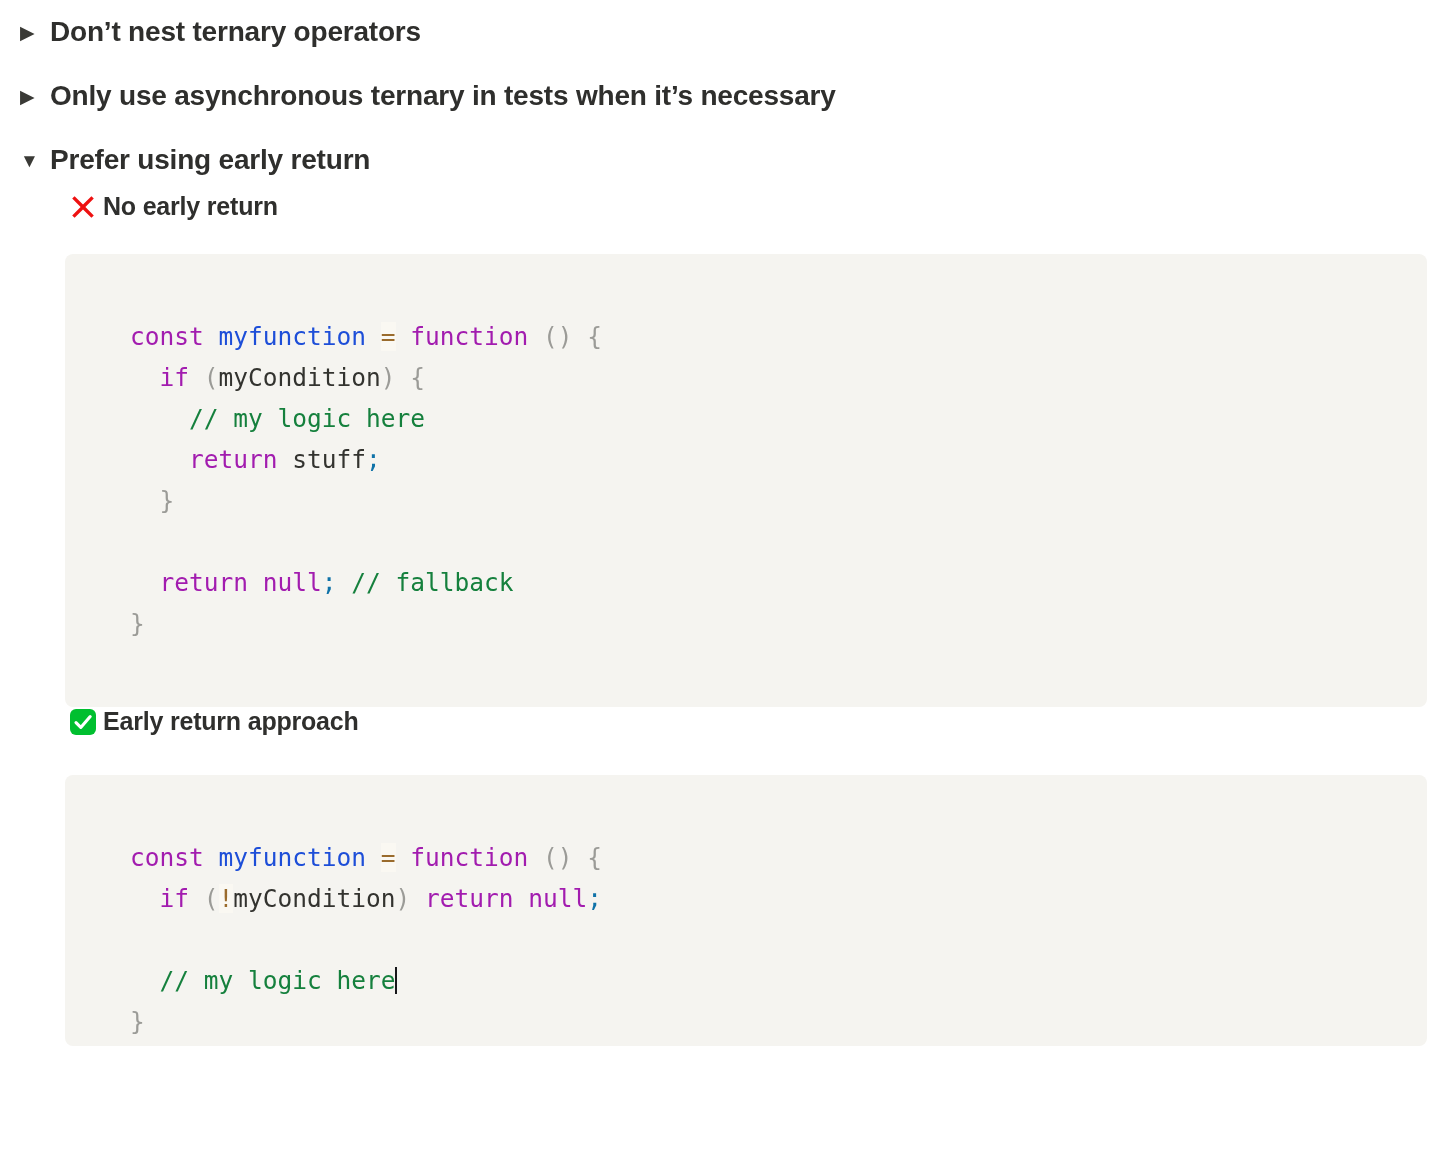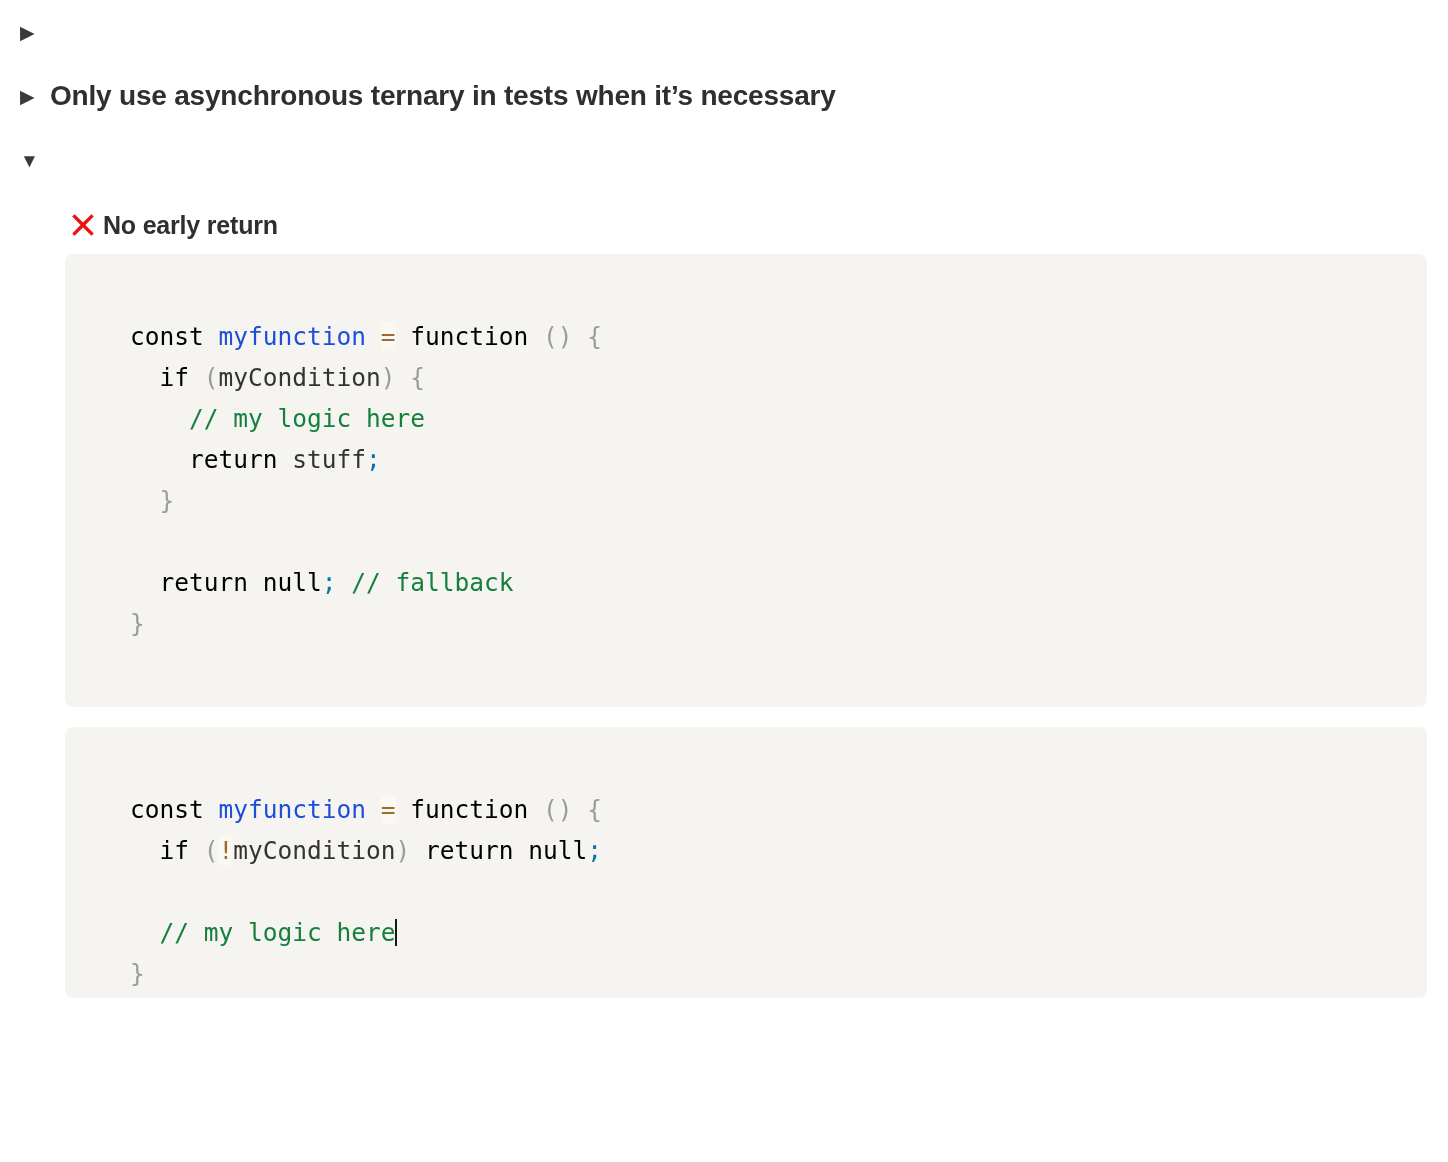--- a/index.html
+++ b/index.html
@@ -46,21 +46,21 @@
     font-weight: bold;
     letter-spacing: -0.2px;
     color: #2f2f2d;
     line-height: 1.2;
     white-space: nowrap;
   }
 
   
   .sub-head {
     display: flex;
-    align-items: flex-end;
+    align-items: flex-start;
     padding-left: 68px;
     height: 48px;
     box-sizing: border-box;
   }
   .sub-head-label {
     font-size: 25px;
     font-weight: bold;
     color: #2f2f2d;
     letter-spacing: -0.2px;
     white-space: nowrap;
@@ -94,21 +94,21 @@
     margin: 0;
     font-family: "DejaVu Sans Mono", "Liberation Mono", monospace;
     font-size: 24.5px;
     line-height: 41px;
     letter-spacing: 0px;
     white-space: pre;
     color: #33332f;
   }
 
   
-  .t-kw   { color: #000000; }            
+  .t-kw   { color: #a21caf; }            
   .t-fn   { color: #1d4ed8; }            
   .t-op   { color: #9a6b2c; background: #faf8f2; }  
   .t-punc { color: #9b9b97; }            
   .t-id   { color: #33332f; }            
   .t-cmt  { color: #15803d; }            
   .t-semi { color: #0f72a8; }
 
   .caret {
     display: inline-block;
     width: 2px;
@@ -118,29 +118,31 @@
     margin-left: -1px;
   }
 </style>
 </head>
 <body>
 
 <div class="page">
 
   <div class="rule-row">
     <span class="rule-marker">▶</span>
+    <span class="rule-title">Don’t nest ternary operators</span>
   </div>
 
   <div class="rule-row">
     <span class="rule-marker">▶</span>
     <span class="rule-title">Only use asynchronous ternary in tests when it’s necessary</span>
   </div>
 
   <div class="rule-row">
     <span class="rule-marker">▼</span>
+    <span class="rule-title">Prefer using early return</span>
   </div>
 
   <div class="sub-head">
     <span class="badge">
       <svg width="28" height="28" viewBox="0 0 28 28" aria-hidden="true">
         <path d="M5.6 3.2 L14 11.6 L22.4 3.2 L24.8 5.6 L16.4 14 L24.8 22.4 L22.4 24.8 L14 16.4 L5.6 24.8 L3.2 22.4 L11.6 14 L3.2 5.6 Z" fill="#ee1111"></path>
       </svg>
     </span>
     <span class="sub-head-label">No early return</span>
   </div>
@@ -149,20 +151,29 @@
     <pre class="code"><span class="t-kw">const </span><span class="t-fn">myfunction </span><span class="t-op">=</span><span class="t-id"> </span><span class="t-kw">function</span><span class="t-punc"> () {</span>
 <span class="t-id">  </span><span class="t-kw">if</span><span class="t-punc"> (</span><span class="t-id">myCondition</span><span class="t-punc">) {</span>
 <span class="t-id">    </span><span class="t-cmt">// my logic here</span>
 <span class="t-id">    </span><span class="t-kw">return</span><span class="t-id"> stuff</span><span class="t-semi">;</span>
 <span class="t-punc">  }</span>
 <span class="t-id"></span>
 <span class="t-id">  </span><span class="t-kw">return null</span><span class="t-semi">;</span><span class="t-cmt"> // fallback</span>
 <span class="t-punc">}</span></pre>
   </div>
 
+  <div class="sub-head">
+    <span class="badge">
+      <svg width="28" height="28" viewBox="0 0 28 28" aria-hidden="true">
+        <rect x="1" y="1" width="26" height="26" rx="6" ry="6" fill="#00bf2f"></rect>
+        <path d="M7 14.6 L11.8 19.4 L21.2 8.6" fill="none" stroke="#ffffff" stroke-width="3.1" stroke-linecap="round" stroke-linejoin="round"></path>
+      </svg>
+    </span>
+    <span class="sub-head-label">Early return approach</span>
+  </div>
 
   <div class="code-block second">
     <pre class="code"><span class="t-kw">const </span><span class="t-fn">myfunction </span><span class="t-op">=</span><span class="t-id"> </span><span class="t-kw">function</span><span class="t-punc"> () {</span>
 <span class="t-id">  </span><span class="t-kw">if</span><span class="t-punc"> (</span><span class="t-op">!</span><span class="t-id">myCondition</span><span class="t-punc">)</span><span class="t-kw"> return null</span><span class="t-semi">;</span>
 <span class="t-id"></span>
 <span class="t-id">  </span><span class="t-cmt">// my logic here</span><span class="caret"></span>
 <span class="t-punc">}</span></pre>
   </div>
 
 </div>

